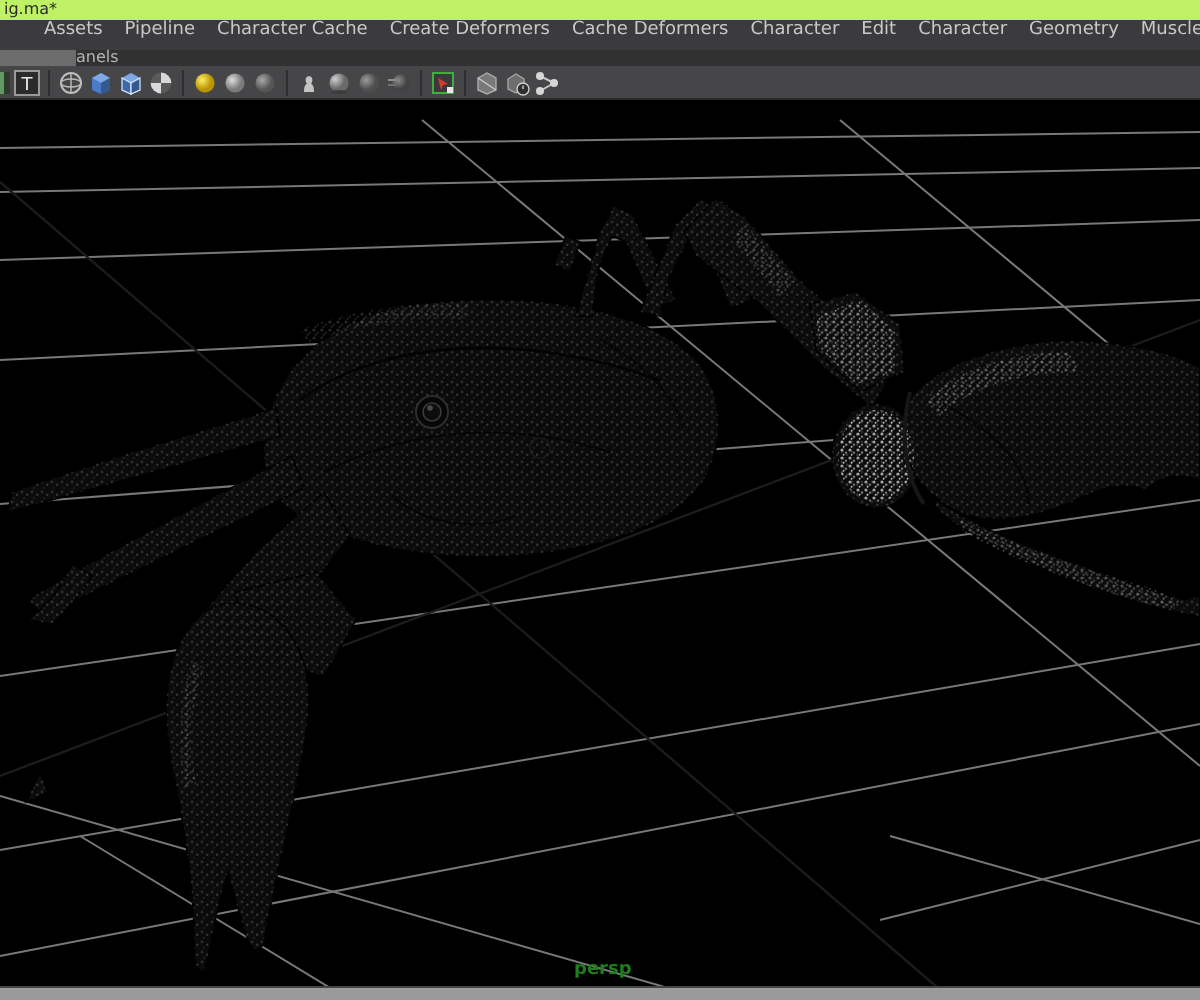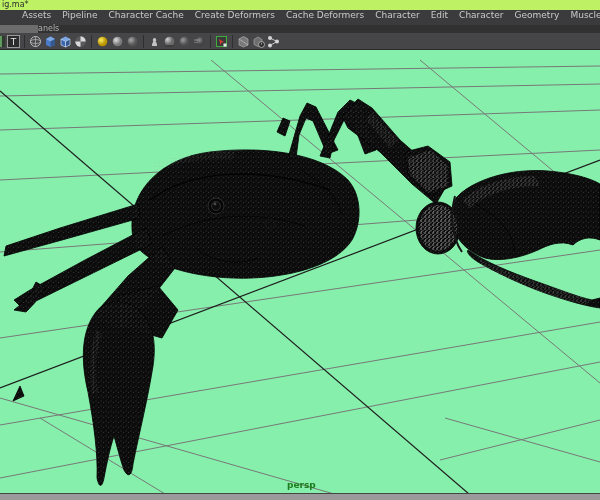--- a/index.html
+++ b/index.html
@@ -9,21 +9,21 @@
   .menubar{position:absolute;left:0;top:10px;width:600px;height:15px;background:#3b3b3d;
     display:flex;align-items:flex-start;padding-left:22px;box-sizing:border-box;gap:11px;}
   .menubar .mi{color:#c9c9c9;font-size:9px;white-space:nowrap;cursor:default;}
   .panelsrow{position:absolute;left:0;top:25px;width:600px;height:8px;background:#313131;
     color:#b4b4b4;font-size:8px;line-height:8px;margin-left:38px;}
   .toolbar{position:absolute;left:0;top:33px;width:600px;height:17px;background:#464648;
     border-bottom:1px solid #2a2a2a;display:flex;align-items:center;gap:2px;
     padding-left:0;box-sizing:border-box;}
   .tb-sep{width:1px;height:13px;background:#2e2e2e;margin:0 2px;}
   .ticon{width:13px;height:13px;position:relative;flex:0 0 auto;}
-  .viewport{position:absolute;left:0;top:50px;width:600px;height:443px;background:#86efac;overflow:hidden;}
+  .viewport{position:absolute;left:0;top:50px;width:600px;height:443px;background:#000000;overflow:hidden;}
   .persp{position:absolute;left:287px;top:430px;color:#1e7d1e;font-size:9px;font-weight:bold;}
   .bottomband{position:absolute;left:0;top:493px;width:600px;height:7px;background:#9a9a9a;
     border-top:1px solid #454545;box-sizing:border-box;}
   svg{display:block;}
 </style>
 </head>
 <body>
 
 <div class="titlebar">
   <span>ig.ma*</span>

